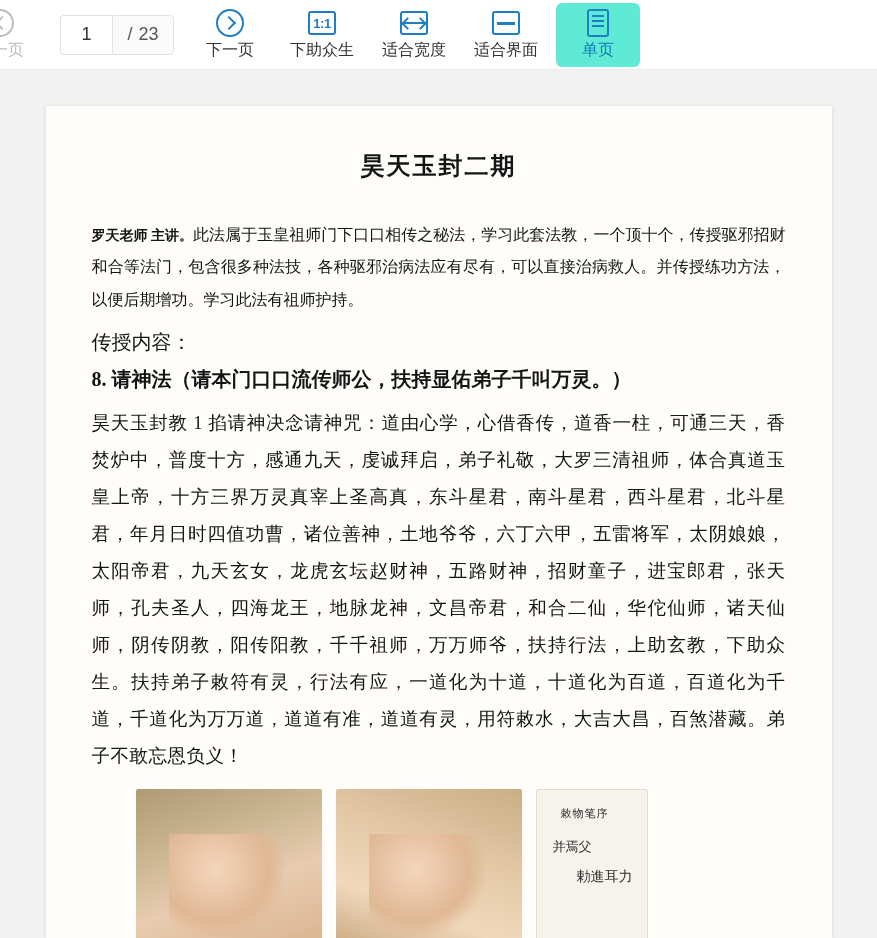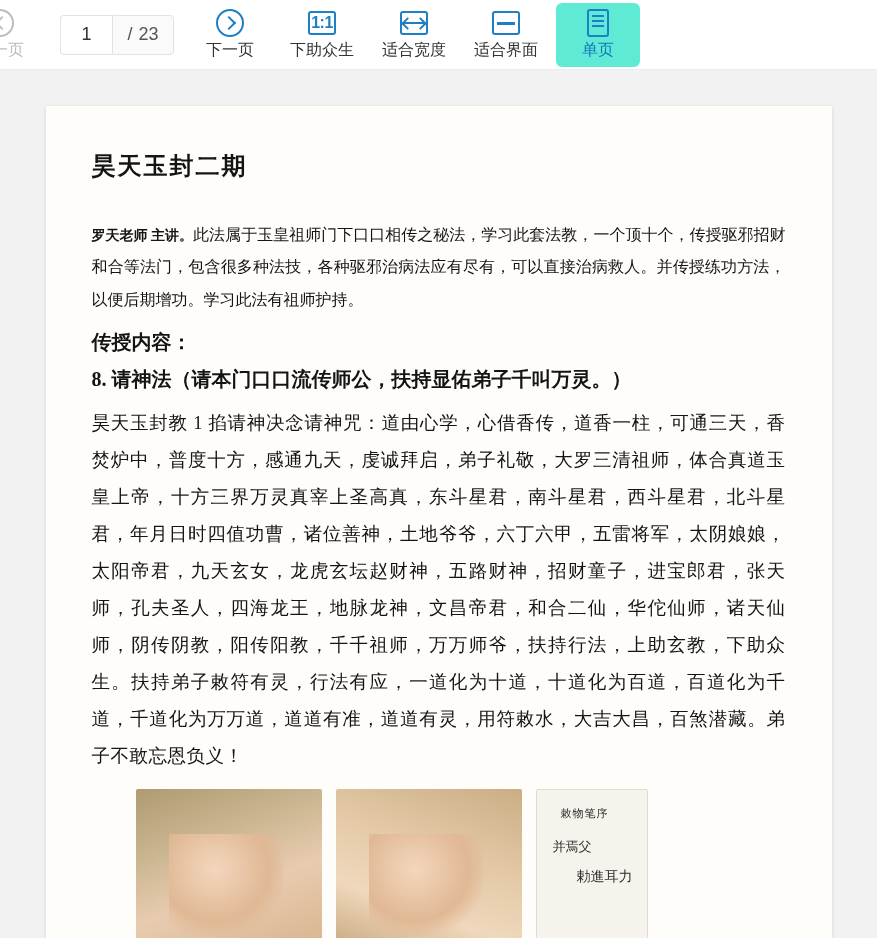--- a/index.html
+++ b/index.html
@@ -114,21 +114,21 @@
   }
   .chev.left  { transform: rotate(-135deg); margin-left: 3px; }
   .chev.right { transform: rotate(45deg);   margin-right: 3px; }
 
   .box-ico {
     width: 28px; height: 24px;
     border: 2px solid currentColor;
     border-radius: 3px;
     box-sizing: border-box;
     display:flex; align-items:center; justify-content:center;
-    font-size: 16px;
+    font-size: 13px;
     font-weight: bold;
     letter-spacing: -0.5px;
   }
   .box-ico.wide-inner {
     position: relative;
   }
   .arrow-h {
     position: relative;
     width: 20px;
     height: 2px;
@@ -188,21 +188,21 @@
   .page {
     width: 786px;
     background: #fffdfa;
     box-shadow: 0 1px 4px rgba(0,0,0,0.12);
     padding: 22px 46px 0 46px;
     box-sizing: border-box;
     font-family: "Liberation Serif", serif;
     color: #141414;
   }
   .doc-title {
-    text-align: left;
+    text-align: center;
     font-size: 24px;
     font-weight: bold;
     margin: 22px 0 36px 0;
     letter-spacing: 2px;
   }
   .para {
     font-size: 17.5px;
     line-height: 1.85;
     margin: 0 0 8px 0;
     text-align: justify;
@@ -210,21 +210,21 @@
   .intro-lead {
     font-size: 14px;
     font-weight: bold;
   }
   .intro-body {
     font-size: 16px;
     line-height: 1.75;
   }
   .h-sec {
     font-size: 20px;
-    font-weight: bold;
+    font-weight: normal;
     margin: 14px 0 10px 0;
   }
   .h-num {
     font-size: 20px;
     margin: 10px 0 12px 0;
     font-weight: bold;
   }
   .body-big {
     font-size: 18.5px;
     line-height: 2.0;

